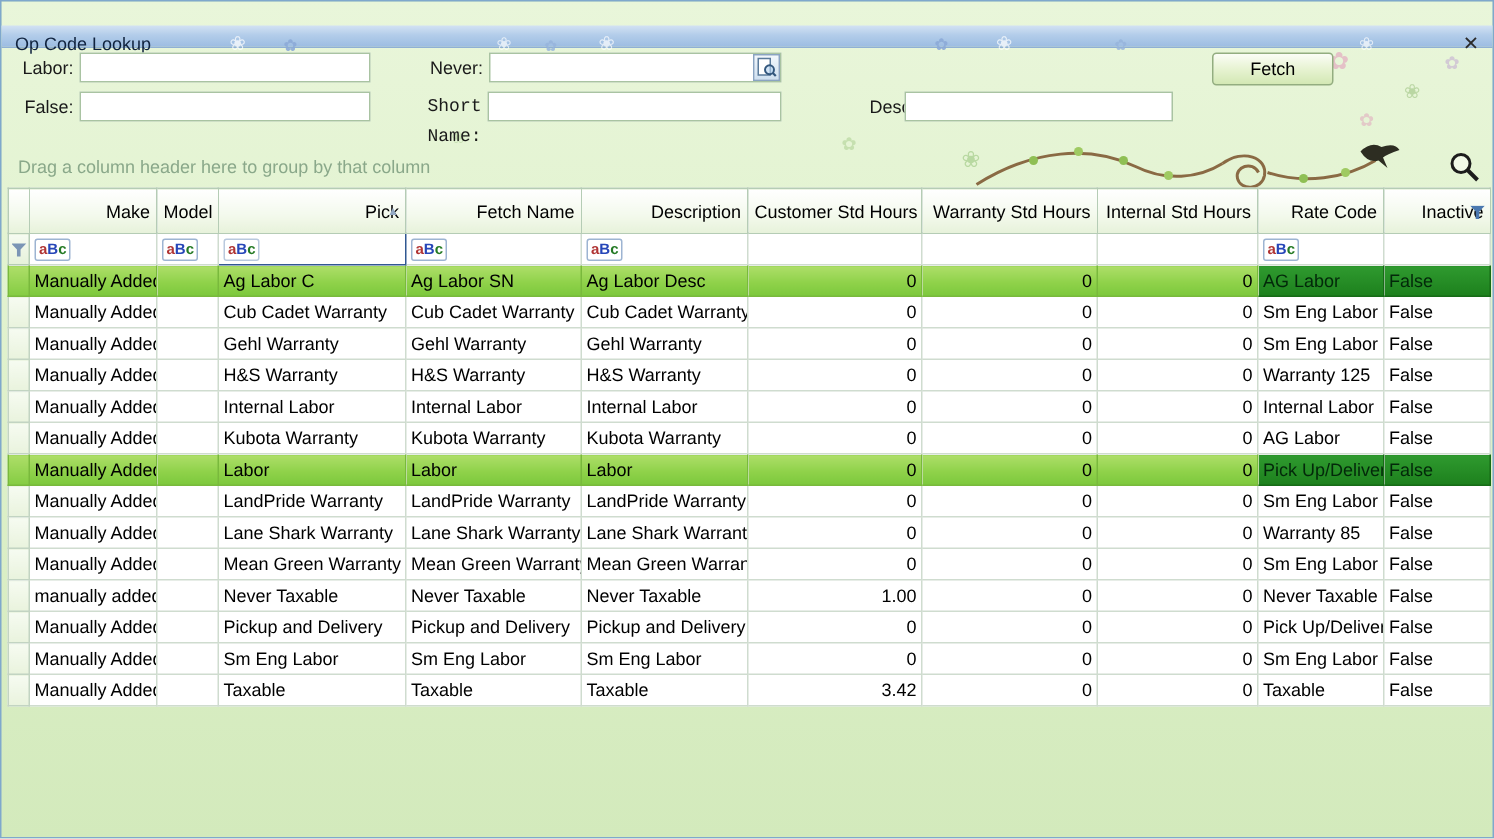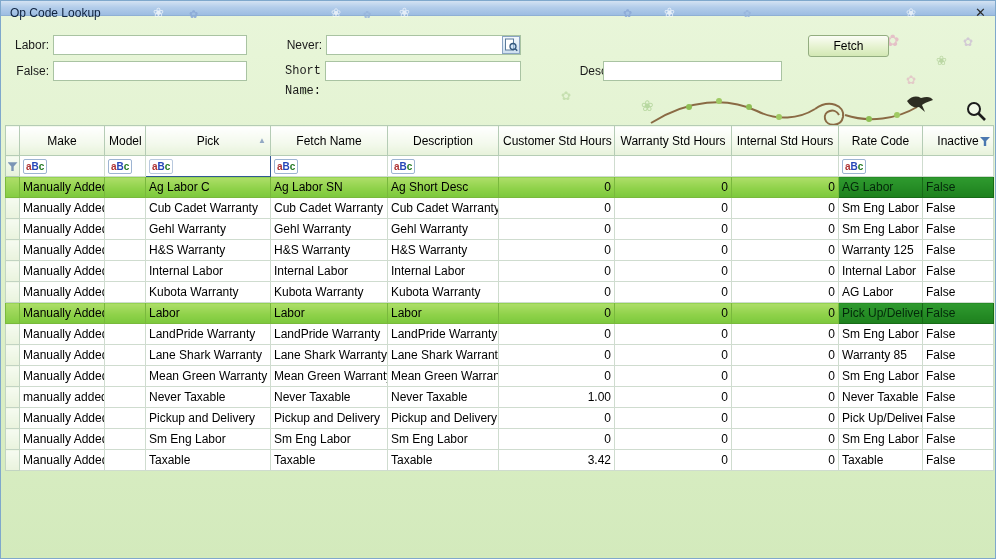--- a/index.html
+++ b/index.html
@@ -6,21 +6,21 @@
   html,body { margin:0; padding:0; }
   body {
     width:996px; height:559px; position:relative; overflow:hidden;
     font-family:"Liberation Sans", sans-serif; font-size:12px; color:#000;
     background:#d9edc4;
   }
   .window { position:absolute; inset:0; border:1px solid #7fa8cc;
     background:linear-gradient(180deg,#e9f6da 0%,#ddf0c9 55%,#d3eabc 100%); }
 
   
-  .titlebar { position:absolute; top:0; left:0; right:0; height:15px;
+  .titlebar { position:absolute; top:16px; left:0; right:0; height:15px;
     background:linear-gradient(180deg,#d3e2f3 0%,#b3cdea 45%,#9dbde2 100%);
     border-bottom:1px solid #8fb0d4;text-align:center; }
   .title { position:absolute; left:9px; top:5px; font-size:12px; color:#10233f; }
   .close { position:absolute; right:9px; top:4px; font-size:13px; color:#2a2a2a; cursor:pointer; line-height:16px; }
   .tb-flower { position:absolute; pointer-events:none; }
 
   
   .bg-flower { position:absolute; pointer-events:none; }
   .decor-svg { position:absolute; pointer-events:none; }
 
@@ -39,21 +39,21 @@
   .group-panel { position:absolute; left:4px; right:4px; top:96px; height:28px; }
   .group-text { position:absolute; left:7px; top:7px; color:#8aa88a; }
 
   .search-btn { position:absolute; right:6px; top:98px; width:24px; height:24px;
         background:transparent; border:none; cursor:pointer; padding:0; }
 
   
   table.grid { position:absolute; left:4px; top:124px; width:988px;
         border-collapse:collapse; table-layout:fixed; background:#fff;
         border:1px solid #9ab89a; font-size:12px; }
-  .grid th { height:30px; font-weight:normal; text-align:center; padding:0 4px;
+  .grid th { height:30px; font-weight:normal; text-align:right; padding:0 4px;
         background:linear-gradient(180deg,#ffffff 0%,#f3f9ec 60%,#e7f2da 100%);
         border:1px solid #b5ccb5; position:relative; overflow:hidden; white-space:nowrap; }
   .grid th .sort { position:absolute; right:4px; top:10px; font-size:8px; color:#93a9c4; }
   .funnel { display:inline-block; width:10px; height:9px; margin-left:4px;
         background:#4a78b0; clip-path:polygon(0 0,100% 0,62% 45%,62% 100%,38% 100%,38% 45%); }
   .grid th .funnel { position:absolute; right:3px; top:11px; }
 
   .frow td { height:21px; padding:0 3px;
         background:linear-gradient(180deg,#6b94c6 0%,#49739f 55%,#3b66a0 100%);
         border:1px solid #315892; overflow:hidden; white-space:nowrap; }
@@ -131,20 +131,23 @@
   </button>
   <button class="fetch">Fetch</button>
 
   <label class="flabel" style="left:8px;top:60px;width:40px;">False:</label>
   <input class="tb" style="left: 52px; top: 60px; width: 194px;" value="">
   <label class="flabel" style="left:248px;top:60px;width:72px;font-family:Liberation Mono, monospace;">Short Name:</label>
   <input class="tb" style="left: 324px; top: 60px; width: 196px;" value="">
   <label class="flabel" style="left:528px;top:60px;width:70px;margin-left:44px;">Description:</label>
   <input class="tb" style="left: 602px; top: 60px; width: 179px;" value="">
 
+  <div class="group-panel">
+    <span class="group-text">Drag a column header here to group by that column</span>
+  </div>
   <button class="search-btn">
     <svg width="22" height="22" viewBox="0 0 22 22" style="display:block;">
       <circle cx="9" cy="9" r="6" fill="rgba(255,255,255,.45)" stroke="#1c1c1c" stroke-width="2"></circle>
       <line x1="13.5" y1="13.5" x2="20" y2="20" stroke="#1c1c1c" stroke-width="2.6"></line>
     </svg>
   </button>
 
   <table class="grid" id="grid-table">
       <colgroup>
         <col style="width: 14px;">
@@ -187,21 +190,21 @@
           <td class="fcell"><span class="eq">=</span><span class="fval">False</span></td>
         </tr>
       </thead>
       <tbody>
         <tr class="sel">
           <td class="ind"></td>
           <td class="sel-light">Manually Added</td>
           <td class="sel-light"></td>
           <td class="sel-light">Ag Labor C</td>
           <td class="sel-light">Ag Labor SN</td>
-          <td class="sel-light">Ag Short Desc</td>
+          <td class="sel-light">Ag Labor Desc</td>
           <td class="ar sel-light">0</td>
           <td class="ar sel-light">0</td>
           <td class="ar sel-light">0</td>
           <td class="sel-dark">AG Labor</td>
           <td class="sel-dark">False</td>
         </tr>
         <tr>
           <td class="ind"></td>
           <td>Manually Added</td>
           <td></td>

